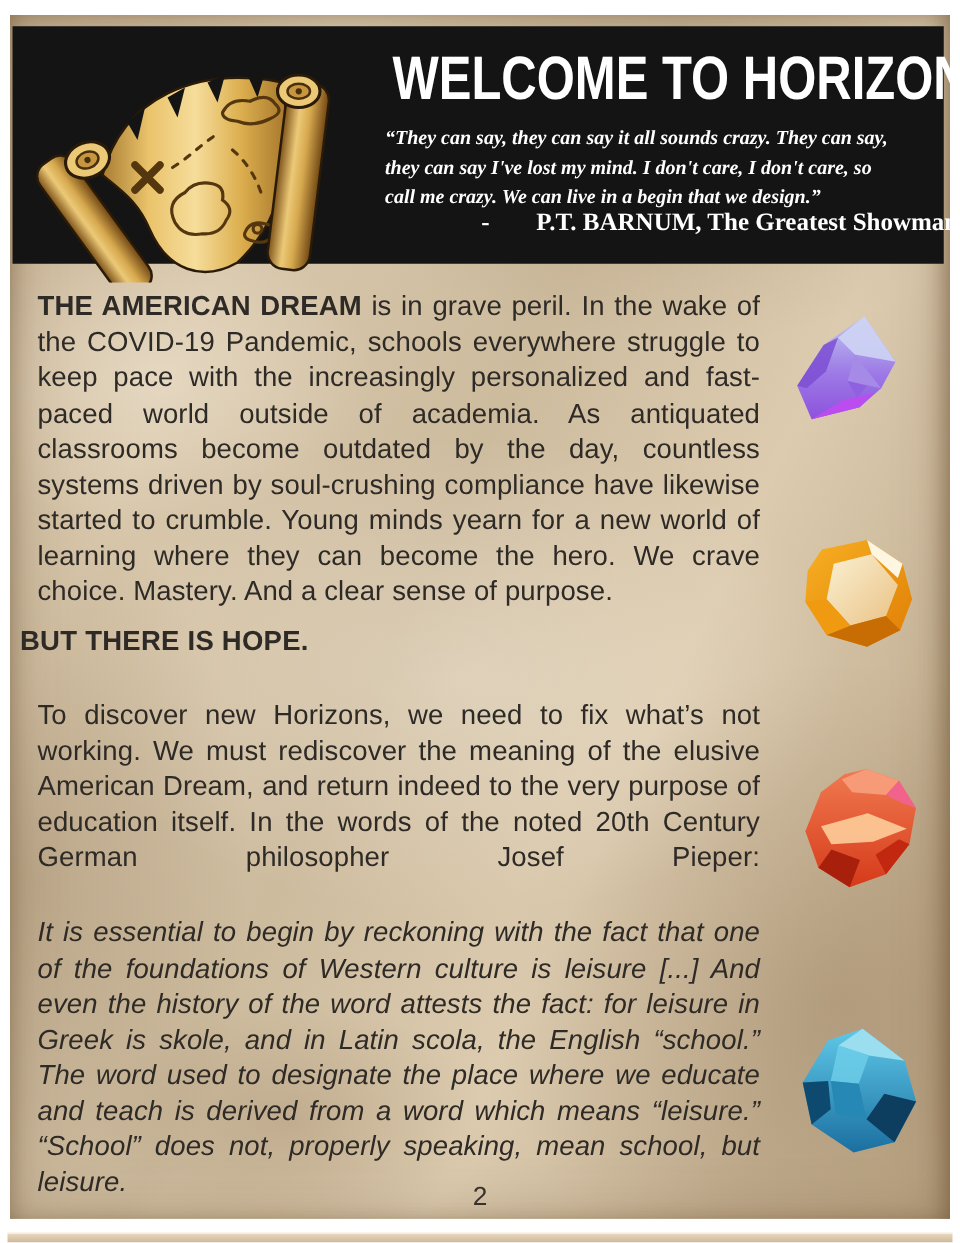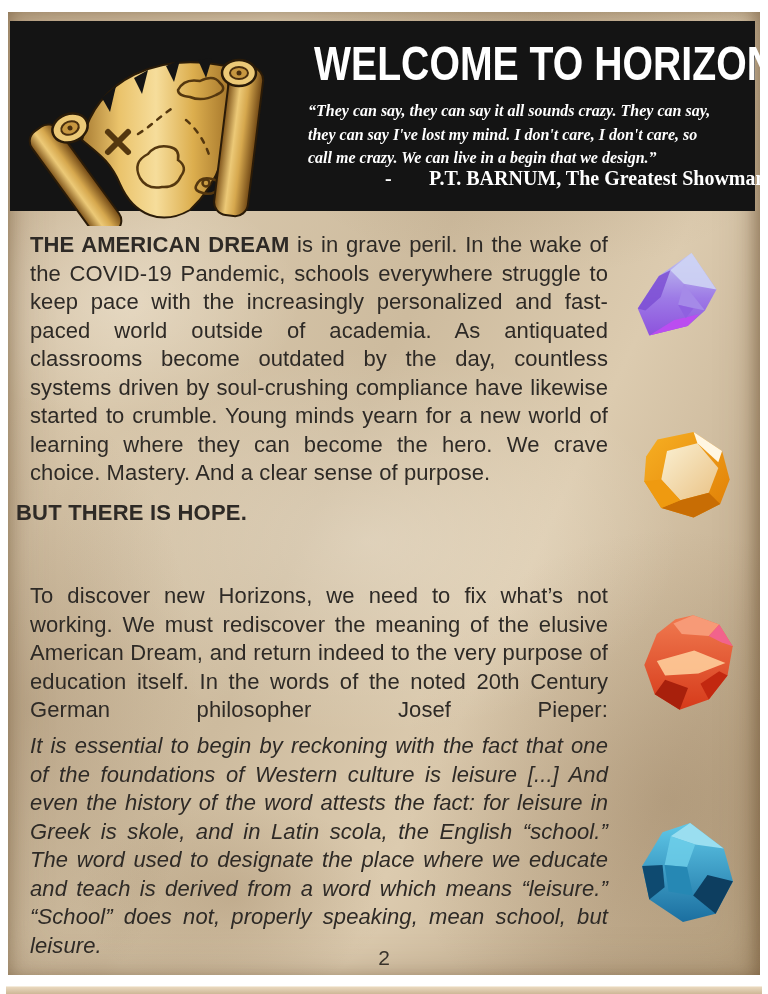--- a/index.html
+++ b/index.html
@@ -31,21 +31,21 @@
   .attr{position:absolute;left:267px;top:146px;width:478px;height:26px;color:#ffffff;
         font-family:"Liberation Serif",serif;font-weight:bold;font-size:20px;}
   .attr-dash{position:absolute;left:108px;top:0;}
   .attr-name{position:absolute;left:152px;top:0;white-space:nowrap;}
   
   .para{position:absolute;left:30px;width:578px;color:#2e2a26;font-size:22px;
         line-height:28.5px;text-align:justify;letter-spacing:.1px;}
   .p1{top:231px;}
   .hope{position:absolute;left:16px;top:500px;color:#2e2a26;font-size:22px;font-weight:bold;
         letter-spacing:.2px;}
-  .p2{top:582px;text-align-last:justify;}
+  .p2{top:558px;text-align-last:justify;}
   .p3{top:712px;font-style:italic;margin-top:20px;}
   .lead{font-weight:bold;}
   .pagenum{position:absolute;left:0;top:946px;width:768px;text-align:center;font-size:21px;
            color:#38322a;}
   
   .gem{position:absolute;}
   .gem svg{display:block;width:100%;height:100%;}
   .gem-purple{left:632px;top:250px;width:96px;height:98px;}
   .gem-gold{left:636px;top:430px;width:100px;height:95px;}
   .gem-red{left:636px;top:604px;width:104px;height:118px;}

